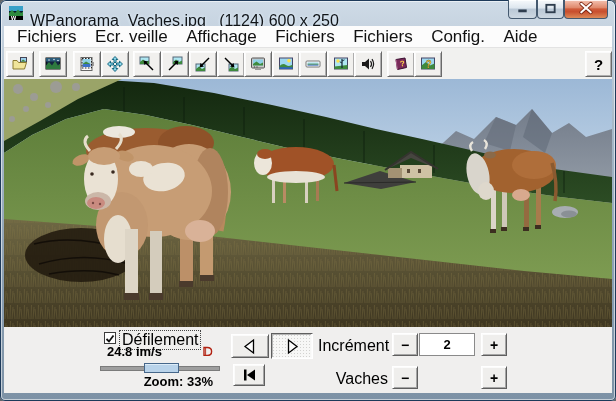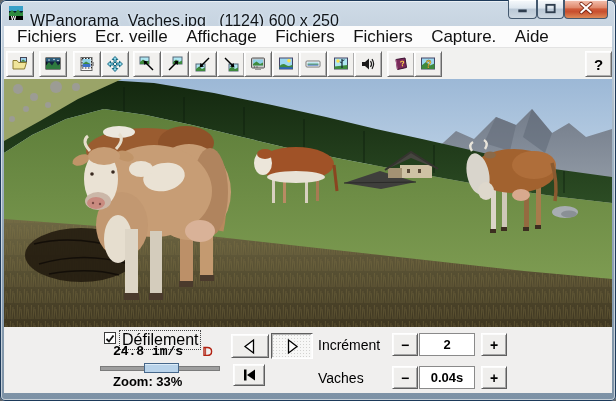--- a/index.html
+++ b/index.html
@@ -33,41 +33,41 @@
         display:flex;align-items:center;justify-content:center;}
   .tbtn svg{display:block;}
   #helpbtn{left:581px;width:27px;font-weight:bold;font-size:15px;text-align:center;color:#000;}
   
   #viewport{position:absolute;left:0;top:53px;width:608px;height:248px;overflow:hidden;background:#2a3a2a;}
   
   #panel{position:absolute;left:0;top:301px;width:608px;height:66px;background:#f0efee;font-size:12px;color:#000;}
   .abs{position:absolute;box-sizing:border-box;}
   #chk{left:100px;top:5px;width:12px;height:12px;background:#fff;border:1px solid #3c3c3c;}
   #chklabel{left:115px;top:3px;padding:0 2px;border:1px dotted #444;font-size:16px;}
-  #speed{left:103px;top:17px;width:82px;text-align:center;font-weight:bold;font-size:13px;font-family:Liberation Mono, monospace;}
+  #speed{left:103px;top:17px;width:82px;text-align:left;font-weight:bold;font-size:13px;}
   #speedicon{left:198px;top:19px;width:11px;height:11px;}
   #slider{left:96px;top:35px;width:120px;height:12px;}
   #slidertrack{position:absolute;left:0;top:4px;width:120px;height:5px;background:#9e9e9e;
                border:1px solid #7b7b7b;box-sizing:border-box;}
   #sliderthumb{position:absolute;left:44px;top:1px;width:35px;height:10px;background:#b9d3ea;
                border:1px solid #46678a;box-sizing:border-box;box-shadow:inset 0 1px 0 #ddecf8;}
-  #zoomtxt{left:109px;top:47px;width:100px;text-align:left;font-weight:bold;font-size:13px;}
+  #zoomtxt{left:109px;top:47px;width:100px;text-align:right;font-weight:bold;font-size:13px;}
   .pbtn{background:#efeeec;border:1px solid;border-color:#ffffff #5f5f5f #5f5f5f #ffffff;
         box-shadow:inset 1px 1px 0 #fbfbfb, inset -1px -1px 0 #a5a5a5;
         display:flex;align-items:center;justify-content:center;}
   #prevbtn{left:227px;top:7px;width:38px;height:24px;}
   #nextbtn{left:267px;top:6px;width:42px;height:26px;
         background-color:#f7f7f6;background-image:radial-gradient(#d2d2d0 1px,transparent 1px);
         background-size:3px 3px;border-color:#5f5f5f #ffffff #ffffff #5f5f5f;
         box-shadow:inset -1px -1px 0 #fbfbfb, inset 1px 1px 0 #b5b5b5;}
   #firstbtn{left:229px;top:37px;width:32px;height:22px;}
   #framefield{left:263px;top:37px;width:57px;height:23px;background:#fff;border:1px solid;
         border-color:#5c5c5c #dcdcdc #dcdcdc #5c5c5c;text-align:center;font-weight:bold;
         font-size:13px;line-height:21px;}
-  .rowlabel{width:70px;font-size:14px;}
+  .rowlabel{width:70px;text-align:right;font-size:16px;}
   #inclabel{left:314px;top:10px;}
   #clklabel{left:314px;top:43px;}
   .mpbtn{width:26px;height:23px;font-weight:bold;font-size:14px;line-height:20px;text-align:center;}
   #incminus{left:388px;top:6px;} #incplus{left:477px;top:6px;}
   #clkminus{left:388px;top:39px;} #clkplus{left:477px;top:39px;}
   .valfield{width:56px;height:23px;background:#fff;border:1px solid #8a8a8a;text-align:center;
         font-weight:bold;font-size:13px;line-height:21px;}
   #incfield{left:415px;top:6px;} #clkfield{left:415px;top:39px;}
 </style>
 </head>
@@ -103,21 +103,21 @@
   </div>
 
   <div id="client">
 
     <div id="menubar">
       <span class="menuitem">Fichiers</span>
       <span class="menuitem">Ecr. veille</span>
       <span class="menuitem">Affichage</span>
       <span class="menuitem">Fichiers</span>
       <span class="menuitem">Fichiers</span>
-      <span class="menuitem">Capture.</span>
+      <span class="menuitem">Config.</span>
       <span class="menuitem">Aide</span>
     </div>
 
     <div id="toolbar">
       <div class="tbtn" style="left:2px">
         <svg width="16" height="16" viewBox="0 0 16 16">
           <rect x="8.5" y="1.5" width="6" height="4.5" fill="#9dd0ee" stroke="#445"></rect>
           <path d="M9,5.5 L11,3.5 L14,5.5" fill="#3e8a3e"></path>
           <path d="M1,4.5 L5,4.5 L6.5,6.5 L14.5,6.5 L12.5,13 L1,13 Z" fill="#f0e49a" stroke="#8a7a30"></path>
         </svg>
@@ -441,17 +441,16 @@
         </svg>
       </div>
 
       <div class="abs rowlabel" id="inclabel">Incrément</div>
       <div class="abs pbtn mpbtn" id="incminus">−</div>
       <div class="abs valfield" id="incfield">2</div>
       <div class="abs pbtn mpbtn" id="incplus">+</div>
 
       <div class="abs rowlabel" id="clklabel">Vaches</div>
       <div class="abs pbtn mpbtn" id="clkminus">−</div>
-      <div class="abs valfield" id="clkfield">0.04s</div>
       <div class="abs pbtn mpbtn" id="clkplus">+</div>
     </div>
   </div>
 </div>
 
 </body></html>

